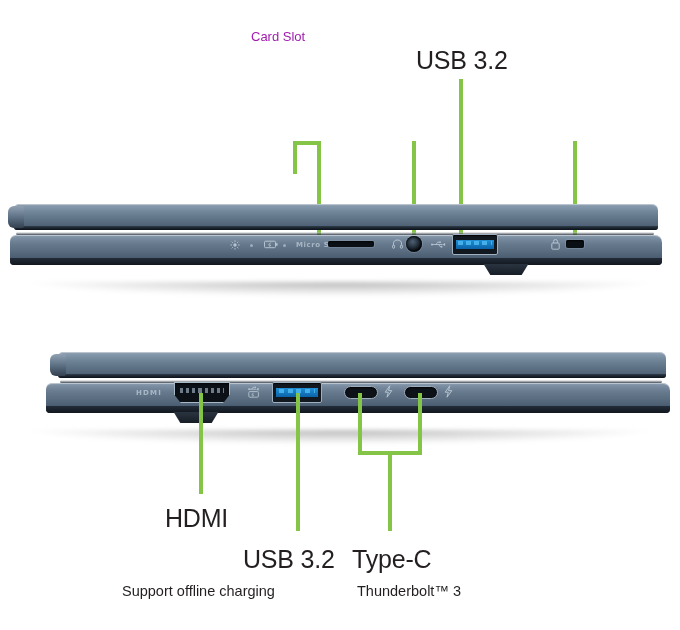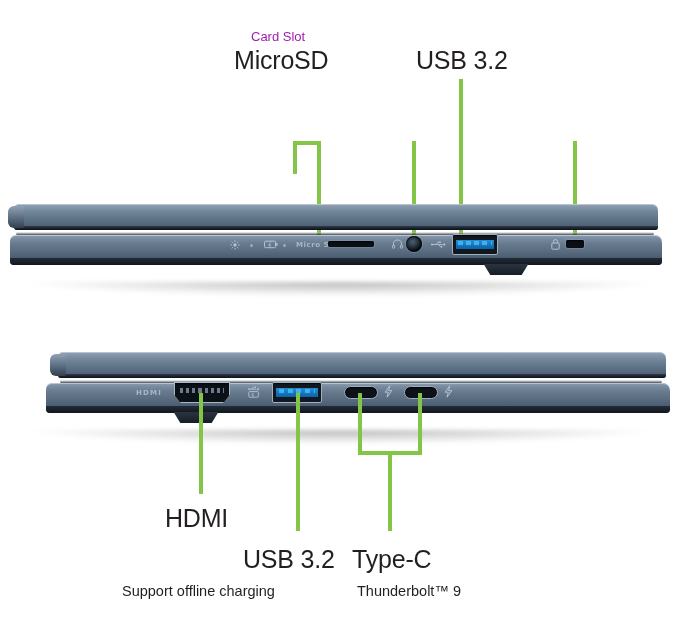--- a/index.html
+++ b/index.html
@@ -131,21 +131,20 @@
     font-family:"DejaVu Sans",sans-serif;white-space:nowrap;
   }
   .led{position:absolute;width:3px;height:3px;border-radius:50%;background:#aebdcb;opacity:.75;}
 </style>
 </head>
 <body>
 
 <div class="stage">
 
   <div class="lbl cap" style="left:251px;top:30px;">Card Slot</div>
-  <div class="lbl main" style="left:234px;top:48px;">MicroSD</div>
 
 
   <div class="lbl main" style="left:416px;top:48px;">USB 3.2</div>
 
 
   <div class="lead v" style="left:293px;top:141px;height:33px;"></div>
   <div class="lead h" style="left:293px;top:141px;width:28px;"></div>
   <div class="lead v" style="left:317px;top:141px;height:100px;"></div>
 
   <div class="lead v" style="left:412px;top:141px;height:99px;"></div>
@@ -277,15 +276,15 @@
   <div class="lead v" style="left:418px;top:393px;height:58px;"></div>
   <div class="lead h" style="left:358px;top:451px;width:64px;"></div>
   <div class="lead v" style="left:388px;top:451px;height:80px;"></div>
 
   <div class="lbl main" style="left:165px;top:506px;">HDMI</div>
 
   <div class="lbl main" style="left:243px;top:547px;">USB 3.2</div>
   <div class="lbl sub" style="left:122px;top:584px;">Support offline charging</div>
 
   <div class="lbl main" style="left:352px;top:547px;">Type-C</div>
-  <div class="lbl sub" style="left:357px;top:584px;">Thunderbolt™ 9</div>
+  <div class="lbl sub" style="left:357px;top:584px;">Thunderbolt™ 3</div>
 
 </div>
 
 </body></html>

